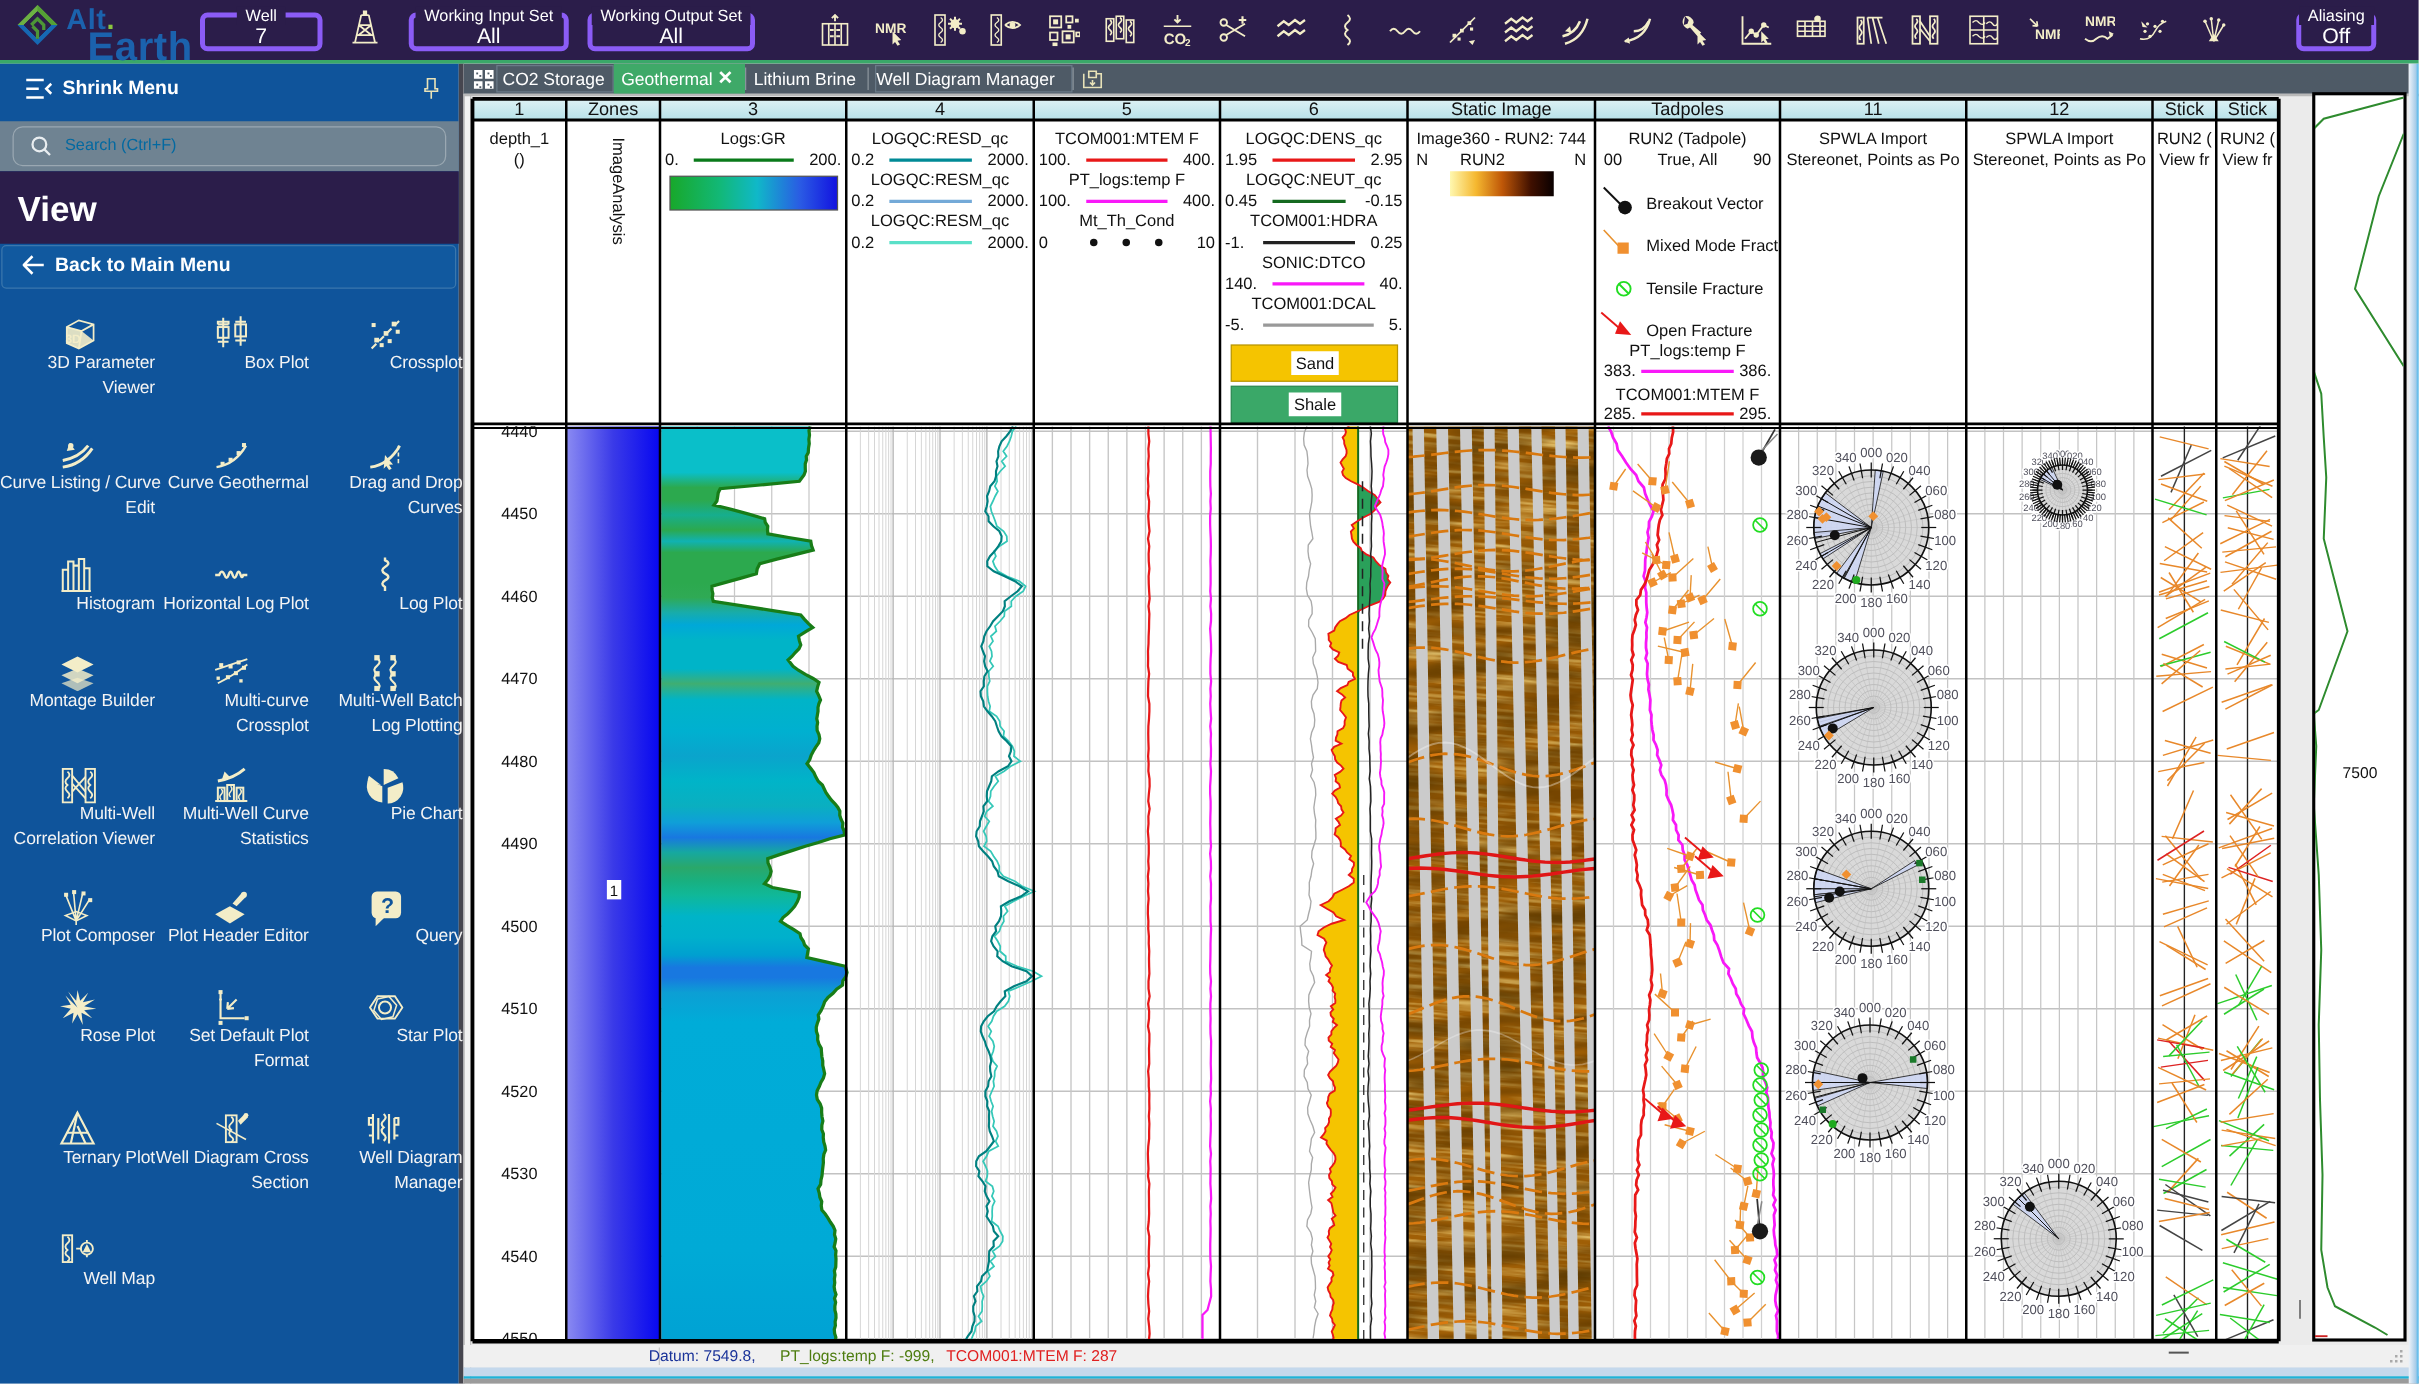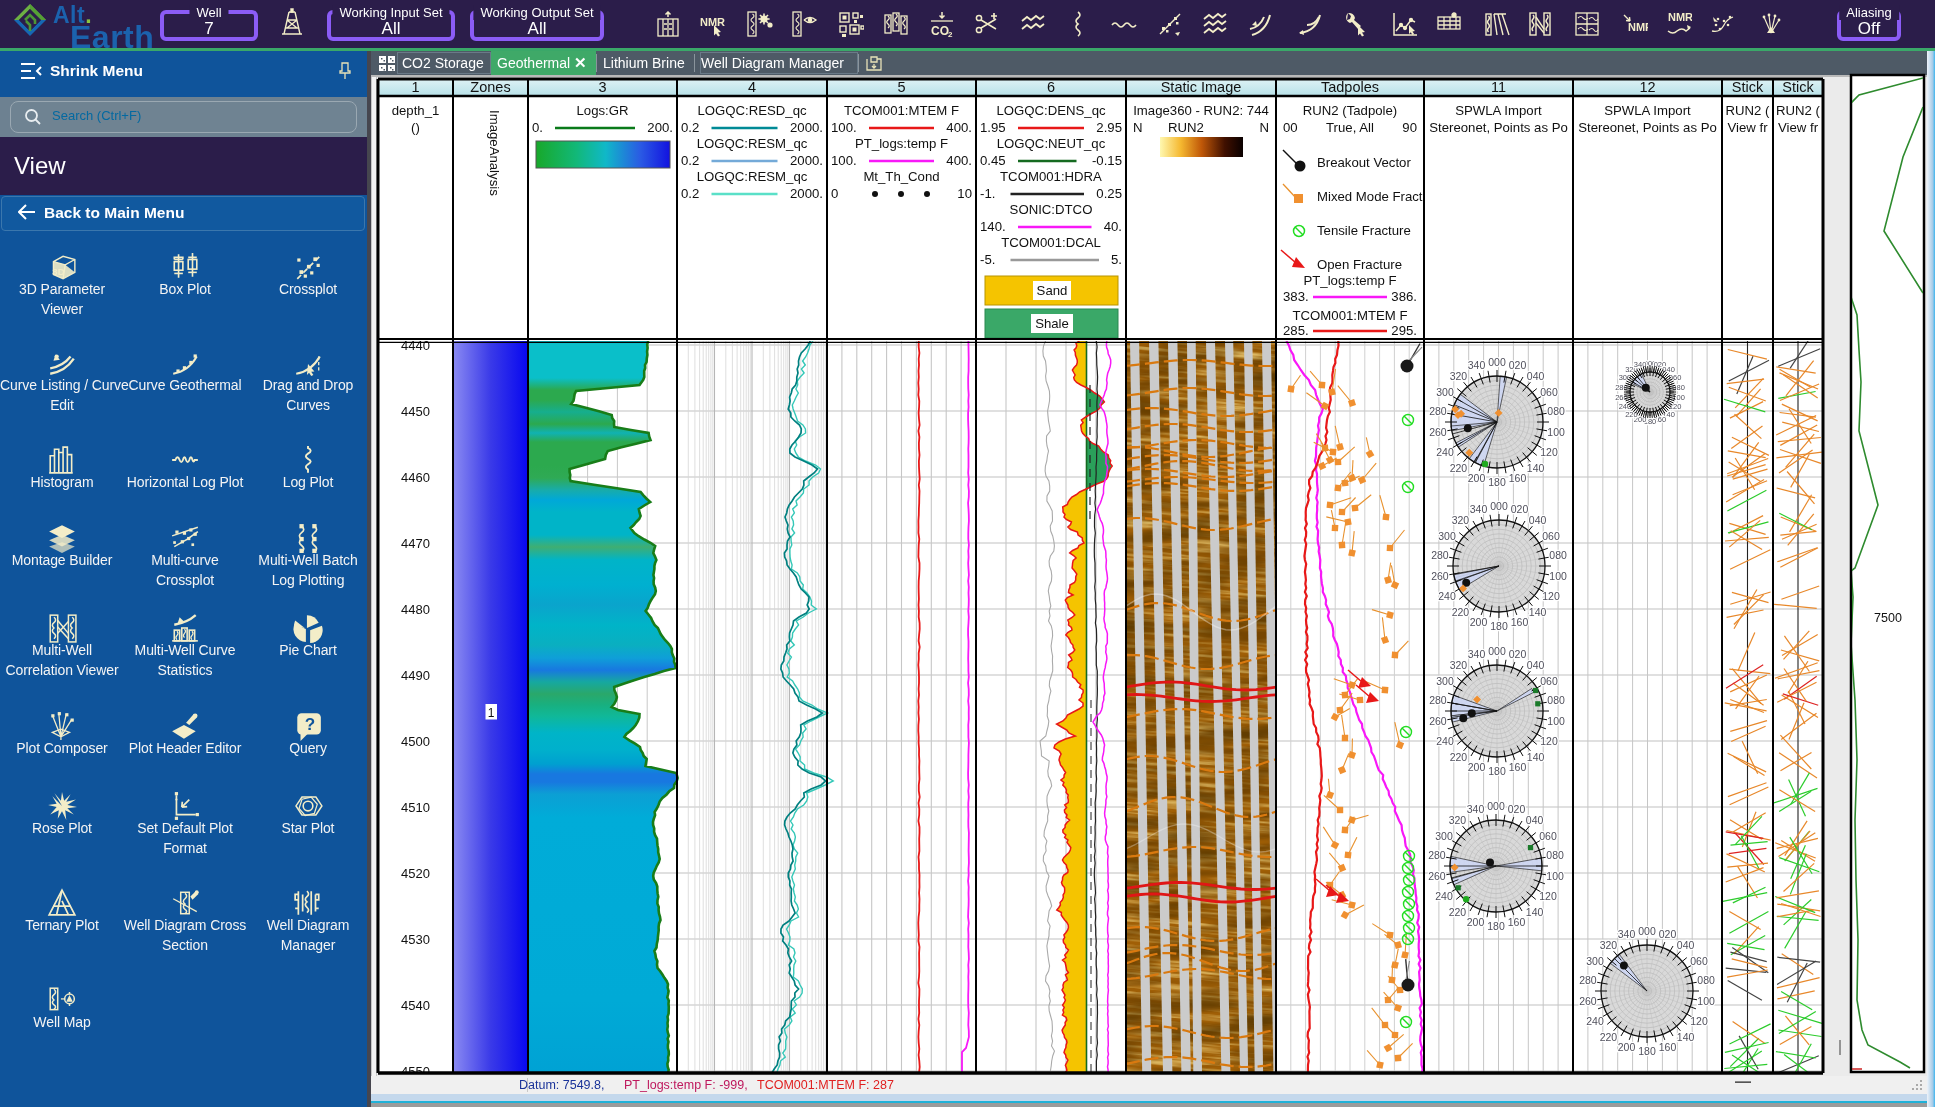--- a/index.html
+++ b/index.html
@@ -12,21 +12,21 @@
 .tabbar{left:371px;top:51px;width:1556px;height:24px;background:#4e5a66}
 .tabedge{left:371px;top:75px;width:1564px;height:2px;background:#b9b9b9}
 .fs{position:absolute;border:4px solid #8b5cf6;border-radius:6px;height:31px;top:10px}
 .fs .lg{position:absolute;top:-9px;left:50%;transform:translateX(-50%);background:#2b1d4a;padding:0 7px;color:#fff;font-size:13px;white-space:nowrap}
 .fs .val{text-align:center;color:#fff;font-size:17px;line-height:29px}
 .tabtxt{color:#fff;font-size:14px;line-height:24px;position:absolute;top:51px}
 .statusbar{left:371px;top:1076px;width:1556px;height:18px;background:#f0f0f0;font-size:12.5px;line-height:18px}
 .strip1{left:371px;top:1094px;width:1564px;height:7px;background:#c4d8ec}
 .strip2{left:371px;top:1101px;width:1564px;height:2px;background:#20b2d8}
 .strip3{left:371px;top:1103px;width:1564px;height:4px;background:#9b9b9b}
-.mi{position:absolute;width:124px;text-align:center;color:#f4f4f4;font-size:14px;line-height:19.5px;white-space:nowrap;letter-spacing:-0.1px}
+.mi{position:absolute;width:124px;text-align:right;color:#f4f4f4;font-size:14px;line-height:19.5px;white-space:nowrap;letter-spacing:-0.1px}
 </style>
 </head><body>
 <div class="abs topbar"></div>
 <div class="abs greenline"></div>
 <svg class="abs" style="left:13px;top:3px" width="34" height="34" viewBox="0 0 34 34">
 <path d="M1 17 L17 1 L33 17 L28 17 L17 6 L6 17 Z" fill="#6cb043"></path>
 <path d="M17 1 L33 17 L28 17 L17 6 Z" fill="#55a035"></path>
 <path d="M1 17 L6 17 L17 28 L28 17 L33 17 L17 33 Z" fill="#1668b3"></path>
 <path d="M6 17 L17 6 L28 17 L17 28 Z" fill="#2b1d4a"></path>
 <path d="M12 17 L17 12 L22 17 L22 21 M17 28 L17 22 L13 18" stroke="#4d9636" stroke-width="2.6" fill="none"></path>
@@ -279,21 +279,21 @@
 <div class="abs" style="left:0px;top:97px;width:367px;height:40px;background:#6d8191"></div>
 <div class="abs" style="left:10px;top:101px;width:347px;height:32px;background:#6f8392;border:1px solid #9aa8b2;border-radius:8px"></div>
 <svg class="abs" style="left:24px;top:108px" width="18" height="18" viewBox="0 0 18 18">
 <g stroke="#e8edf0" stroke-width="1.8" fill="none">
       <circle cx="7.5" cy="7.5" r="5.5"></circle>
       <path d="M11.5 11.5 L16 16"></path>
     </g>
   </svg>
 <div class="abs" style="left:52px;top:108px;color:#0369a1;font-size:13px">Search (Ctrl+F)</div>
 <div class="abs" style="left:0px;top:137px;width:367px;height:58px;background:#2b1d4a"></div>
-<div class="abs" style="left:14px;top:152px;color:#fff;font-weight:normal;font-size:24px">View</div>
+<div class="abs" style="left:14px;top:152px;color:#fff;font-weight:bold;font-size:28px">View</div>
 <div class="abs" style="left:1px;top:196px;width:364px;height:35px;background:#11599f;border:1px solid #3b77ad;border-radius:4px"></div>
 <svg class="abs" style="left:18px;top:204px" width="18" height="16" viewBox="0 0 18 16">
 <path d="M8 1 L1 8 L8 15 M1 8 H17" stroke="#fff" stroke-width="2" fill="none"></path>
   </svg>
 <div class="abs" style="left:44px;top:204px;color:#fff;font-weight:bold;font-size:15.5px">Back to Main Menu</div>
 <svg class="abs" style="left:47px;top:252px" width="30" height="30" viewBox="0 0 28 28">
     <g stroke="#f3edc8" stroke-width="1.3" fill="none">
       <path d="M6 9 L15 4 L26 7 L26 19 L15 25 L6 21 Z M6 9 L17 12 L26 7 M17 12 L15 25"></path>
       <path d="M17 12 L26 19 L15 25 L6 21 L6 9 Z" fill="#f3edc8" stroke="none" opacity=".9"></path>
       <text x="5" y="21" font-size="9" font-weight="bold" fill="#f3edc8" stroke="none" font-family="Liberation Sans">3D</text>
@@ -1937,21 +1937,21 @@
       <polyline points="1923.0,107.0 1903.0,157.0 1884.0,231.0 1923.0,293.0" fill="none" stroke="#2e8b2e" stroke-width="1.6"></polyline>
       <polyline points="1851.0,297.0 1857.0,315.0 1859.0,350.0 1861.0,382.0 1859.0,431.0 1878.0,505.0 1855.0,568.0 1851.0,571.0 1853.0,597.0 1851.0,644.0 1855.0,700.0 1857.0,760.0 1855.0,820.0 1856.0,880.0 1858.0,940.0 1857.0,1000.0 1862.0,1030.0 1868.0,1045.0 1900.0,1062.0 1910.0,1068.0" fill="none" stroke="#2e8b2e" stroke-width="1.6"></polyline>
       <line x1="1852.0" y1="1069.0" x2="1862.0" y2="1069.0" stroke="#cc2222" stroke-width="1.5"></line>
     </g>
     <text x="1888.0" y="622.0" font-size="12.5" fill="#111" text-anchor="middle">7500</text>
     <line x1="1840.0" y1="1040.0" x2="1840.0" y2="1055.0" stroke="#777" stroke-width="1.5"></line>
   </svg>
 <div class="abs statusbar">
     <div style="position:absolute;left:156px;top:2px;width:1px;height:14px;background:#c8c8c8"></div>
 <span style="position:absolute;left:148px;color:#1a3399">Datum: 7549.8,</span>
-<span style="position:absolute;left:253px;color:#be185d">PT_logs:temp F: -999,</span>
+<span style="position:absolute;left:253px;color:#4d7c0f">PT_logs:temp F: -999,</span>
 <span style="position:absolute;left:386px;color:#e02020">TCOM001:MTEM F: 287</span>
 <span style="position:absolute;left:1364px;top:-3px;color:#555;font-size:16px;font-weight:bold">—</span>
 <svg style="position:absolute;left:1540px;top:4px" width="12" height="12" viewBox="0 0 12 12">
       <g fill="#aaa">
         <rect x="9" y="0" width="2" height="2"></rect>
         <rect x="9" y="4" width="2" height="2"></rect>
         <rect x="9" y="8" width="2" height="2"></rect>
         <rect x="5" y="4" width="2" height="2"></rect>
         <rect x="5" y="8" width="2" height="2"></rect>
         <rect x="1" y="8" width="2" height="2"></rect>

